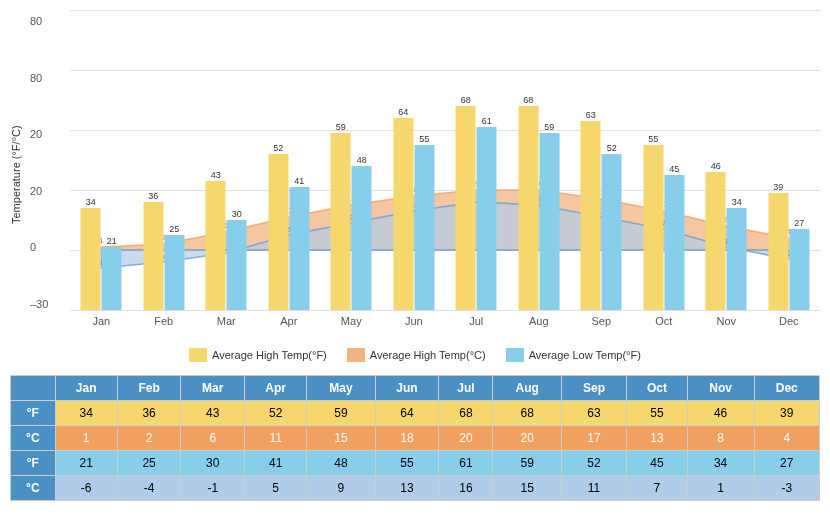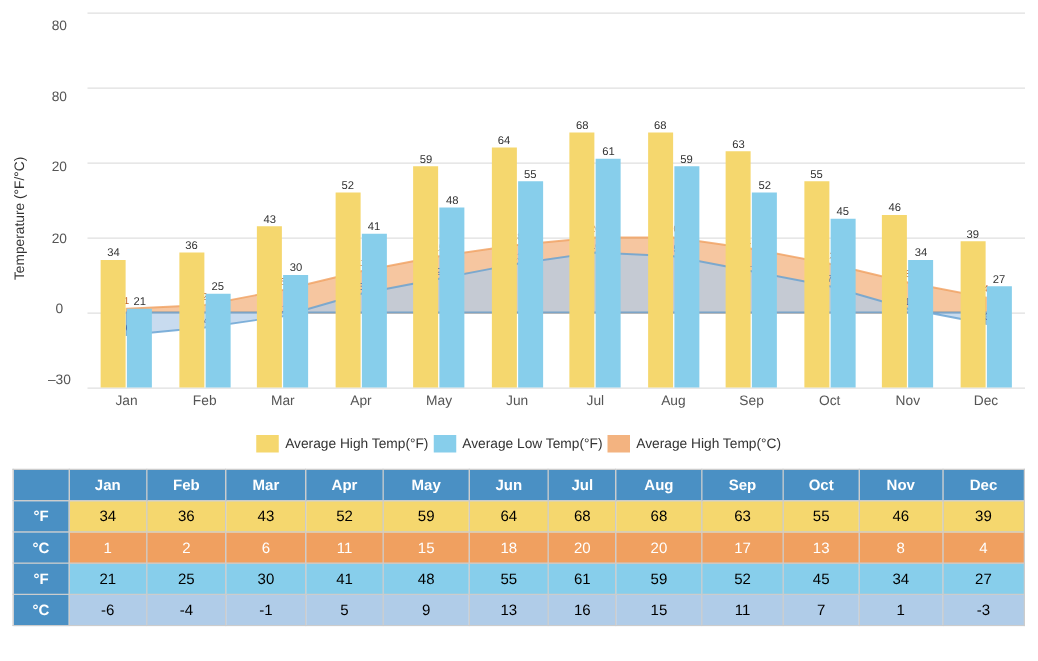--- a/index.html
+++ b/index.html
@@ -3,21 +3,21 @@
   <meta charset="utf-8">
   <style>
     * { box-sizing: border-box; margin: 0; padding: 0; }
     body { font-family: Arial, sans-serif; background: #fff; width: 830px; }
     .chart-container { width: 830px; padding: 10px 10px 0 10px; }
     .chart-area { position: relative; width: 100%; }
     .y-axis {
       display: flex;
       flex-direction: column;
       justify-content: space-between;
-      align-items: center;
+      align-items: flex-start;
       padding-right: 5px;
       padding-bottom: 30px;
       padding-top: 5px;
       width: 40px;
       font-size: 11px;
       color: #555;
       gap: 12px;
     }
     .y-axis-label {
       writing-mode: vertical-rl;
@@ -116,21 +116,21 @@
       width: 100%;
       height: 100%;
       pointer-events: none;
     }
     
     
     .legend {
       display: flex;
       flex-direction: row;
       justify-content: center;
-      gap: 4px;
+      gap: 20px;
       padding: 8px 0;
       font-size: 11px;
       color: #333;
     }
     .legend-item {
       display: flex;
       flex-direction: row;
       align-items: center;
       gap: 5px;
     }
@@ -396,26 +396,26 @@
           </div>
       </div>
     </div>
 
     <div class="legend">
       <div class="legend-item">
         <div class="legend-box legend-box-yellow"></div>
         <span>Average High Temp(°F)</span>
       </div>
       <div class="legend-item">
+        <div class="legend-box legend-box-orange"></div>
+        <span>Average High Temp(°C)</span>
+      </div>
+      <div class="legend-item">
         <div class="legend-box legend-box-blue"></div>
         <span>Average Low Temp(°F)</span>
-      </div>
-      <div class="legend-item">
-        <div class="legend-box legend-box-orange"></div>
-        <span>Average High Temp(°C)</span>
       </div>
     </div>
 
     <table class="data-table" id="dataTable">
         <thead>
           <tr class="header-row">
             <td></td>
             <td>Jan</td>
             <td>Feb</td>
             <td>Mar</td>

